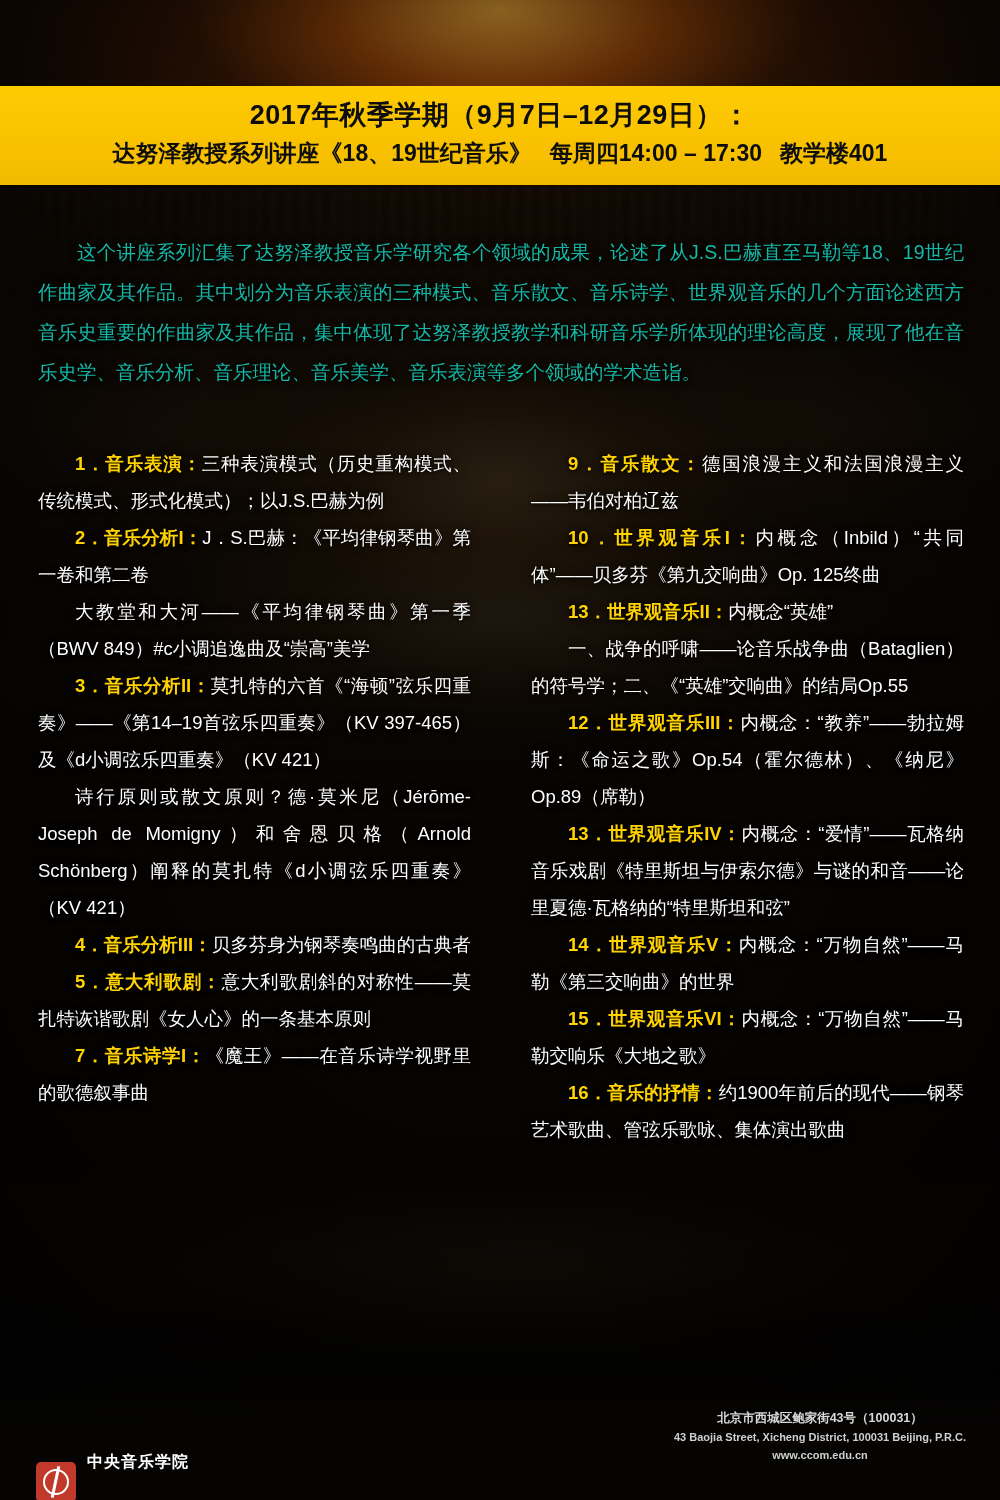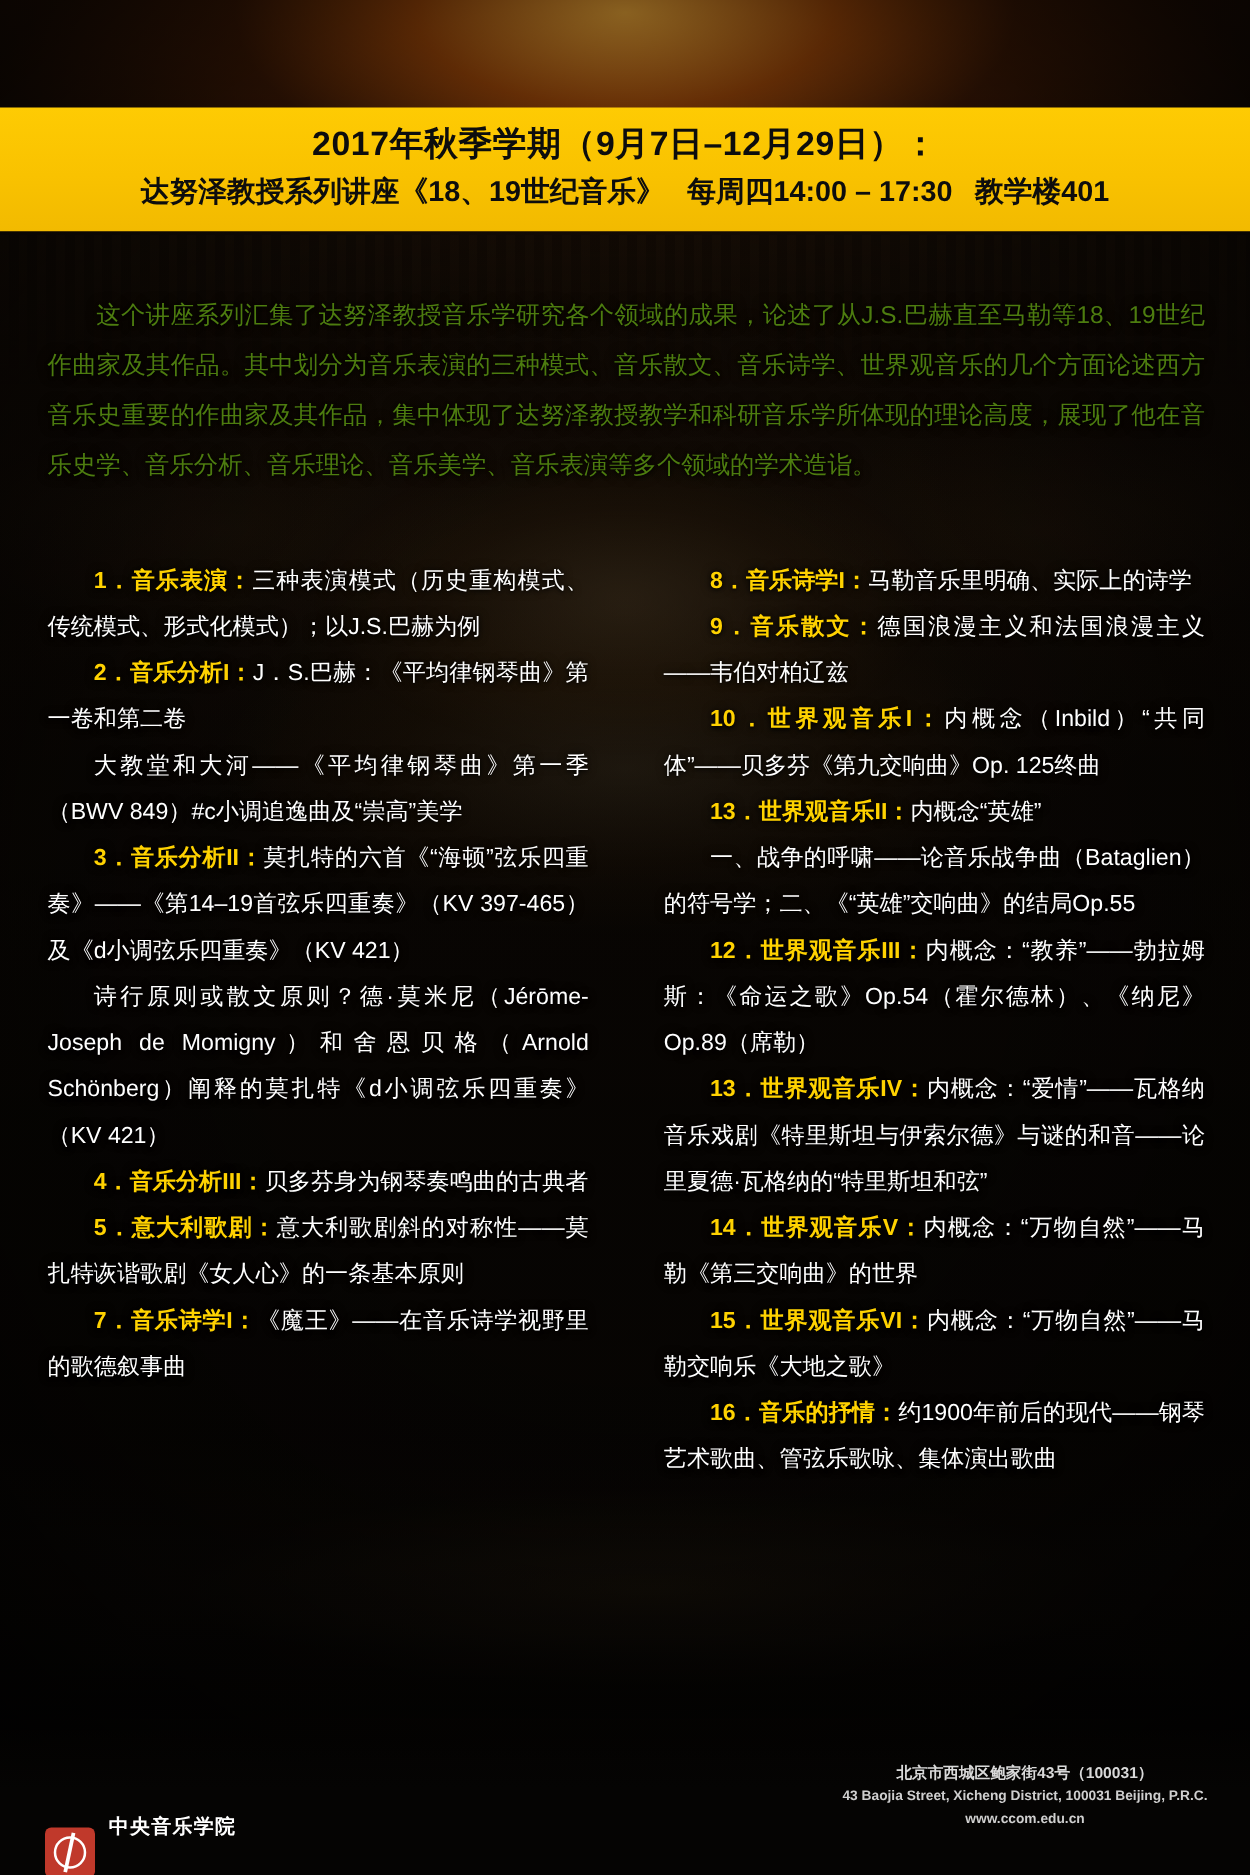--- a/index.html
+++ b/index.html
@@ -109,21 +109,21 @@
     position: absolute;
     left: 0; right: 0;
     top: 185px;
     bottom: 0;
   }
   .intro {
     position: absolute;
     left: 38px;
     top: 47px;
     width: 926px;
-    color: #4d7c0f;
+    color: #14b8a6;
     font-size: 19.5px;
     line-height: 40px;
     text-align: justify;
     text-indent: 39px;
     text-shadow: 0 1px 3px rgba(0,0,0,0.95), 0 0 9px rgba(0,0,0,0.8);
   }
 
   
   .columns {
     position: absolute;
@@ -254,21 +254,20 @@
         <p class="item"><span class="lead">2．音乐分析I：</span><span>J．S.巴赫：《平均律钢琴曲》第一卷和第二卷</span></p>
         <p class="item spaced-para"><span class="lead"></span><span>大教堂和大河——《平均律钢琴曲》第一季（BWV 849）#c小调追逸曲及“崇高”美学</span></p>
         <p class="item"><span class="lead">3．音乐分析II：</span><span>莫扎特的六首《“海顿”弦乐四重奏》——《第14–19首弦乐四重奏》（KV 397‐465）及《d小调弦乐四重奏》（KV 421）</span></p>
         <p class="item spaced-para"><span class="lead"></span><span>诗行原则或散文原则？德·莫米尼（Jérōme-Joseph de Momigny）和舍恩贝格（Arnold Schönberg）阐释的莫扎特《d小调弦乐四重奏》（KV 421）</span></p>
         <p class="item"><span class="lead">4．音乐分析III：</span><span>贝多芬身为钢琴奏鸣曲的古典者</span></p>
         <p class="item"><span class="lead">5．意大利歌剧：</span><span>意大利歌剧斜的对称性——莫扎特诙谐歌剧《女人心》的一条基本原则</span></p>
         <p class="item"><span class="lead">7．音乐诗学I：</span><span>《魔王》——在音乐诗学视野里的歌德叙事曲</span></p>
       </div>
 
       <div class="col">
-        <p class="item"><span class="lead">8．音乐诗学I：</span><span>马勒音乐里明确、实际上的诗学</span></p>
         <p class="item"><span class="lead">9．音乐散文：</span><span>德国浪漫主义和法国浪漫主义——韦伯对柏辽兹</span></p>
         <p class="item"><span class="lead">10．世界观音乐I：</span><span>内概念（Inbild）“共同体”——贝多芬《第九交响曲》Op. 125终曲</span></p>
         <p class="item"><span class="lead">13．世界观音乐II：</span><span>内概念“英雄”</span></p>
         <p class="item spaced-para"><span class="lead"></span><span>一、战争的呼啸——论音乐战争曲（Bataglien）的符号学；二、《“英雄”交响曲》的结局Op.55</span></p>
         <p class="item"><span class="lead">12．世界观音乐III：</span><span>内概念：“教养”——勃拉姆斯：《命运之歌》Op.54（霍尔德林）、《纳尼》Op.89（席勒）</span></p>
         <p class="item"><span class="lead">13．世界观音乐IV：</span><span>内概念：“爱情”——瓦格纳音乐戏剧《特里斯坦与伊索尔德》与谜的和音——论里夏德·瓦格纳的“特里斯坦和弦”</span></p>
         <p class="item"><span class="lead">14．世界观音乐V：</span><span>内概念：“万物自然”——马勒《第三交响曲》的世界</span></p>
         <p class="item"><span class="lead">15．世界观音乐VI：</span><span>内概念：“万物自然”——马勒交响乐《大地之歌》</span></p>
         <p class="item"><span class="lead">16．音乐的抒情：</span><span>约1900年前后的现代——钢琴艺术歌曲、管弦乐歌咏、集体演出歌曲</span></p>
       </div>

